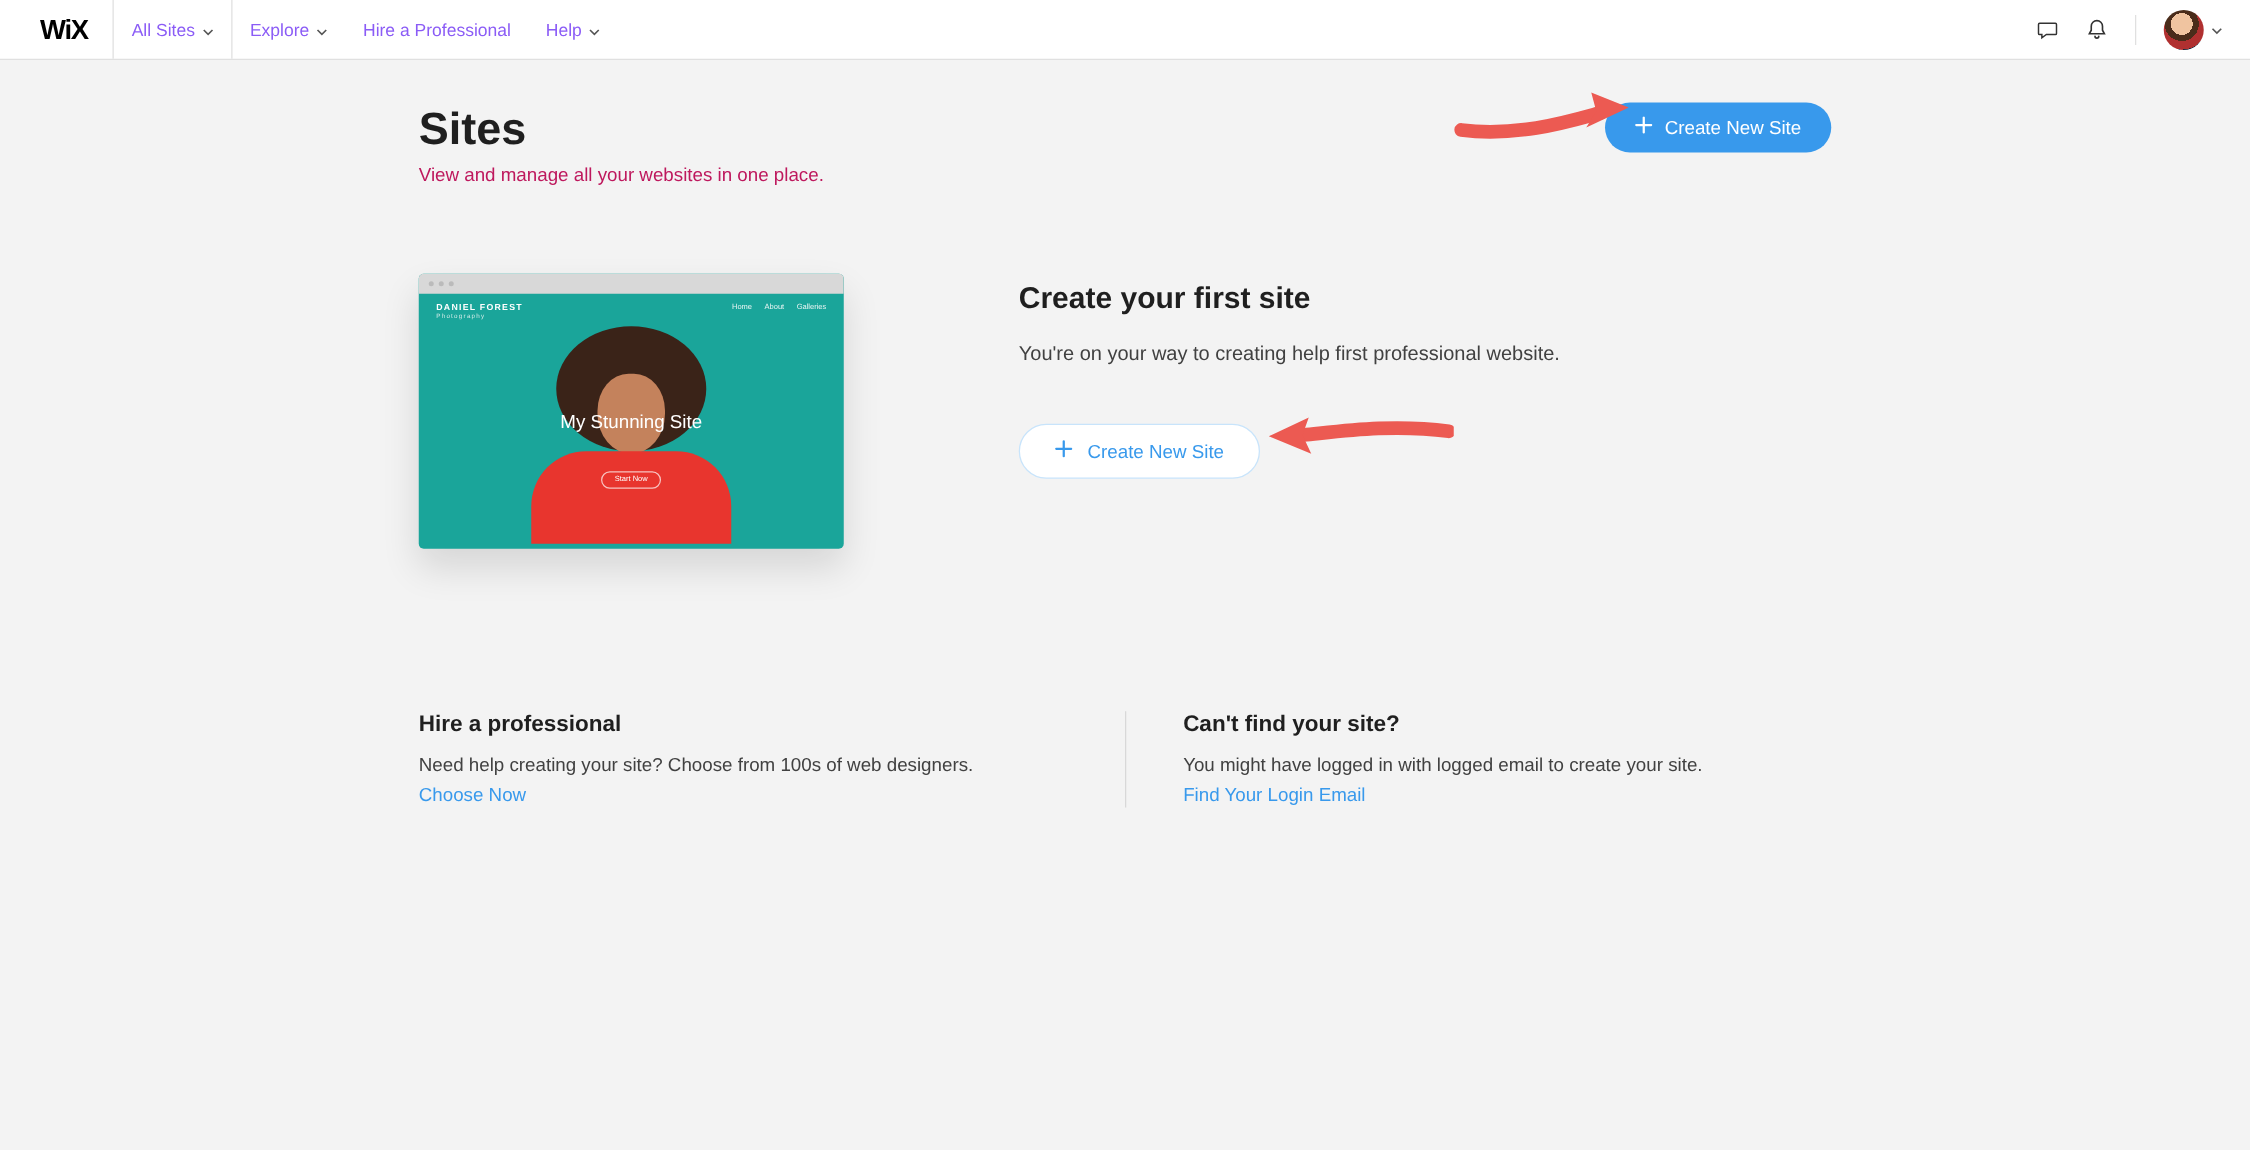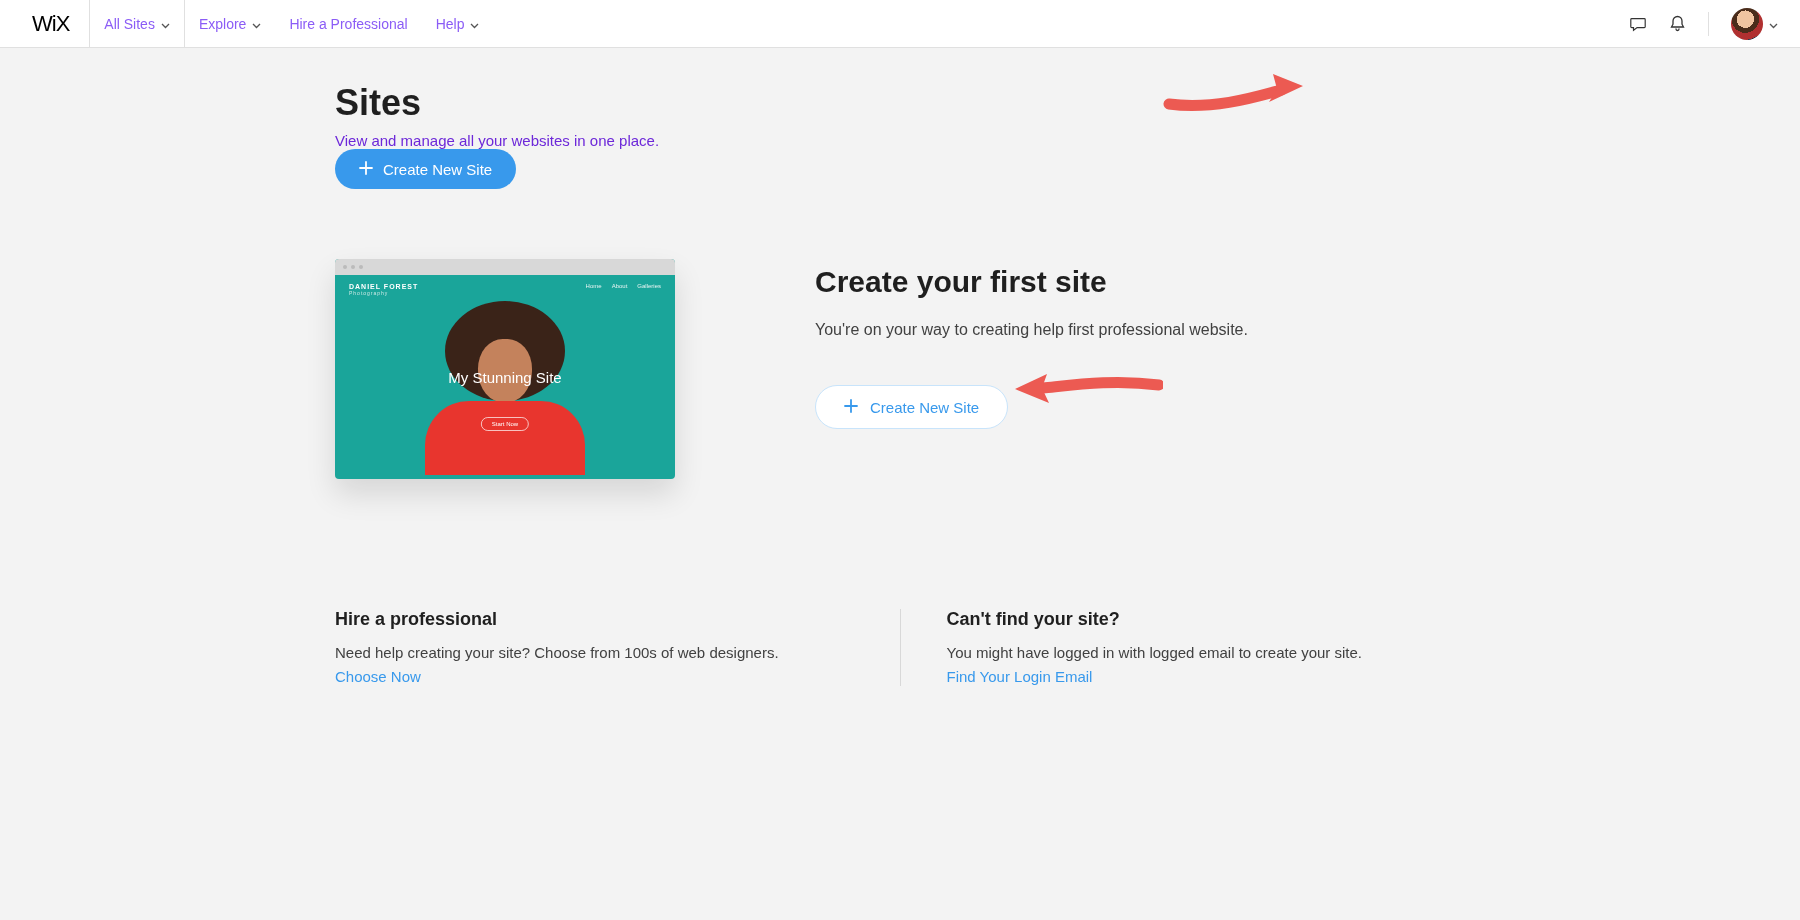--- a/index.html
+++ b/index.html
@@ -1,35 +1,35 @@
 <!DOCTYPE html>
 <html><head>
   <meta charset="utf-8">
   <style>
     * { box-sizing: border-box; margin: 0; padding: 0; }
     body { font-family: -apple-system, BlinkMacSystemFont, "Helvetica Neue", Arial, sans-serif; background: #f3f3f3; width: 1800px; height: 920px; overflow: hidden; }
 
     
     .topbar { display:flex; align-items:center; justify-content:space-between; height:48px; background:#fff; border-bottom:1px solid #e0e0e0; padding:0 12px; }
     .topbar-left { display:flex; align-items:center; height:100%; }
-    .logo { font-weight:400; font-size:22px; letter-spacing:-1px; color:#000; padding:0 20px; height:100%; display:flex; align-items:center; border-right:1px solid #e0e0e0; }
+    .logo { font-weight:700; font-size:22px; letter-spacing:-1px; color:#000; padding:0 20px; height:100%; display:flex; align-items:center; border-right:1px solid #e0e0e0; }
     .nav-item { display:flex; align-items:center; padding:0 14px; height:100%; font-size:14px; color:#8b5cf6; cursor:pointer; }
     .nav-item.br { border-right:1px solid #e0e0e0; }
     .chev { margin-left:6px; }
     .topbar-right { display:flex; align-items:center; gap:22px; padding-right:10px; }
     .icon-btn { display:flex; align-items:center; justify-content:center; cursor:pointer; color:#333; }
     .vr { width:1px; height:24px; background:#e0e0e0; }
     .avatar-wrap { display:flex; align-items:center; gap:6px; cursor:pointer; }
     .avatar { width:32px; height:32px; border-radius:50%; background: radial-gradient(circle at 45% 35%, #f0c4a0 0 32%, #4a2c1a 32% 50%, #b03030 50% 75%, #1a2638 75%); }
 
     
     .page { max-width:1130px; margin:0 auto; padding:34px 0 0 0; }
-    .page-head { display:flex; align-items:flex-start; justify-content:space-between;flex-direction:column; }
+    .page-head { display:flex; align-items:flex-start; justify-content:space-between; }
     .title { font-size:36px; font-weight:700; color:#1f1f1f; }
-    .subtitle { font-size:15px; color:#6d28d9; margin-top:8px; }
+    .subtitle { font-size:15px; color:#be185d; margin-top:8px; }
     .btn-primary { display:flex; align-items:center; gap:10px; background:#3899ec; color:#fff; border:none; border-radius:20px; padding:0 24px; height:40px; font-size:15px; cursor:pointer; }
 
     
     .hero { display:flex; gap:80px; margin-top:70px; }
     .hero-art { width:400px; height:240px; position:relative; }
     .browser-mock { position:absolute; top:0; left:0; width:340px; height:220px; background:#1aa59a; border-radius:4px; box-shadow:0 15px 30px rgba(0,0,0,.12); overflow:hidden; }
     .browser-bar { height:16px; background:#d8d8d8; display:flex; align-items:center; padding-left:8px; gap:4px; }
     .bdot{width:4px;height:4px;border-radius:50%;background:#bbb;}
     .mock-nav { display:flex; justify-content:space-between; padding:8px 14px; }
     .mock-nav-l{font-size:7px;color:#fff;letter-spacing:1px;font-weight:700;}
@@ -44,21 +44,21 @@
     .phone-mock{position:absolute;right:0;bottom:-14px;width:112px;height:214px;background:#1aa59a;border:8px solid #fff;border-radius:18px;box-shadow:0 18px 34px rgba(0,0,0,.18);overflow:hidden;}
     .phone-head{position:absolute;top:0;left:0;right:0;padding:10px 10px 0;color:#fff;}
     .phone-brand{font-size:6px;letter-spacing:1px;font-weight:700;}
     .phone-title{position:absolute;top:48px;left:0;right:0;text-align:center;font-size:10px;color:#fff;line-height:1.2;}
     .phone-person{position:absolute;bottom:0;left:50%;transform:translateX(-50%);width:100px;height:110px;}
     .p-hair{position:absolute;top:2px;left:50%;transform:translateX(-50%);width:76px;height:66px;background:#3a2318;border-radius:58%;}
     .p-face{position:absolute;top:26px;left:50%;transform:translateX(-50%);width:34px;height:40px;background:#c4825c;border-radius:46% 46% 50% 50%;}
     .p-jacket{position:absolute;bottom:0;left:50%;transform:translateX(-50%);width:92px;height:44px;background:#e8352e;border-radius:30px 30px 0 0;}
 
     .hero-copy{flex:1;padding-top:6px;}
-    .hero-title{font-size:30px;font-weight:700;color:#1f1f1f;}
+    .hero-title{font-size:24px;font-weight:700;color:#1f1f1f;}
     .hero-sub{font-size:16px;color:#414141;margin-top:22px;}
     .btn-secondary{display:inline-flex;align-items:center;gap:12px;margin-top:46px;background:#fff;border:1px solid #c8e4fb;color:#3899ec;border-radius:22px;padding:0 28px;height:44px;font-size:15px;cursor:pointer;}
 
     
     .arrow{position:absolute;pointer-events:none;}
 
     
     .cards{display:flex;margin-top:110px;gap:0;}
     .card{flex:1;padding:0 46px;}
     .card:first-child{padding-left:0;}

